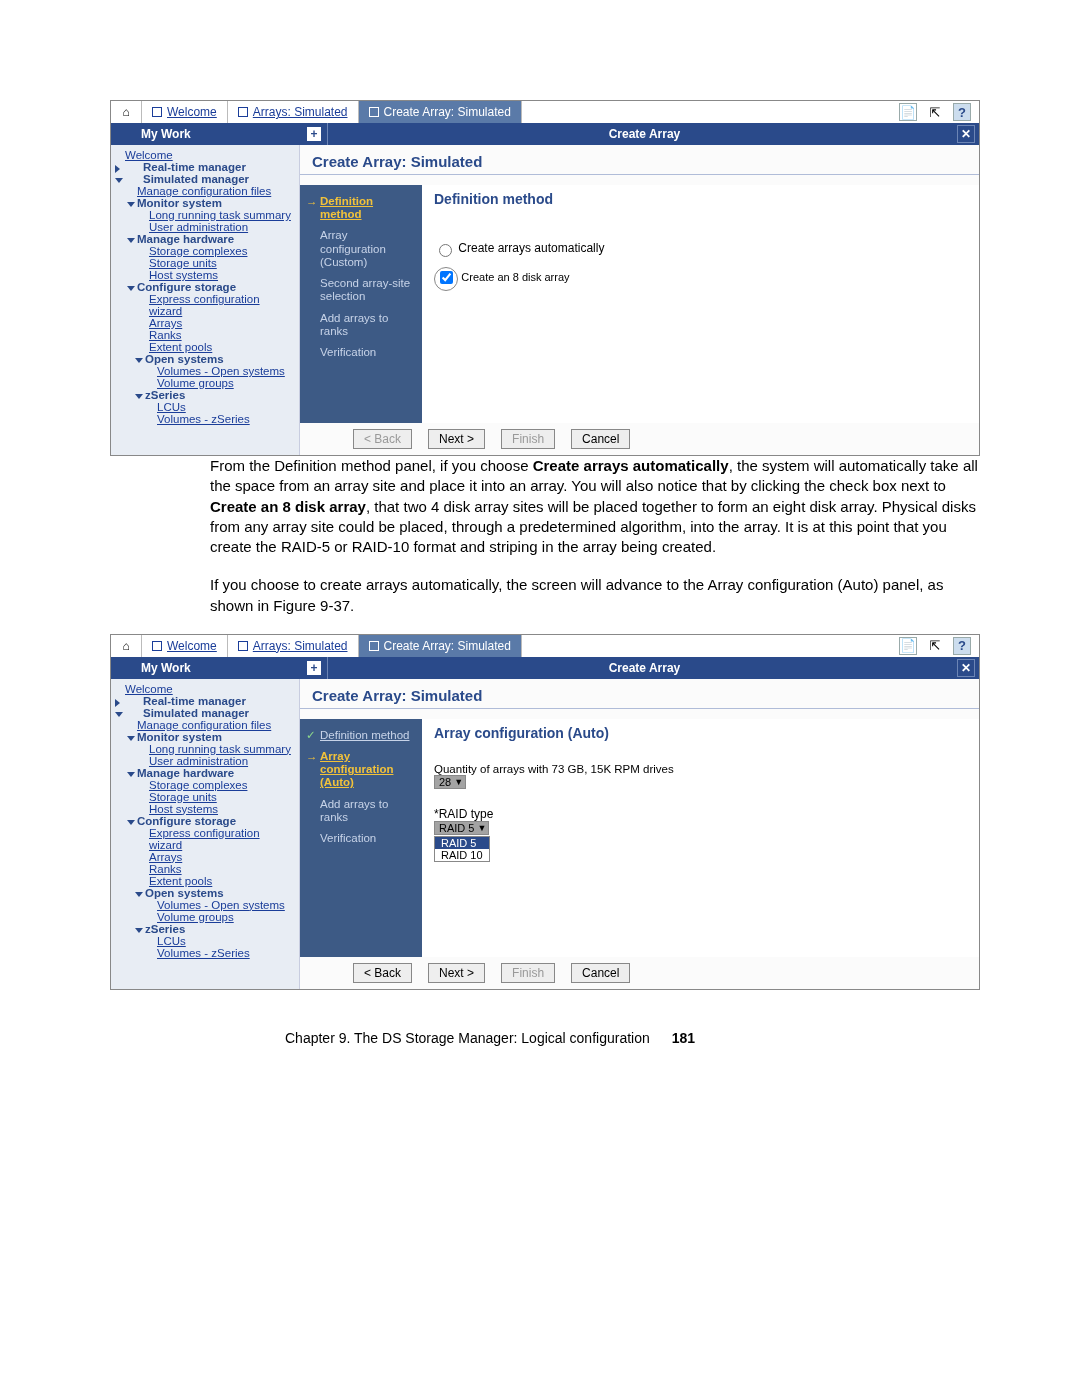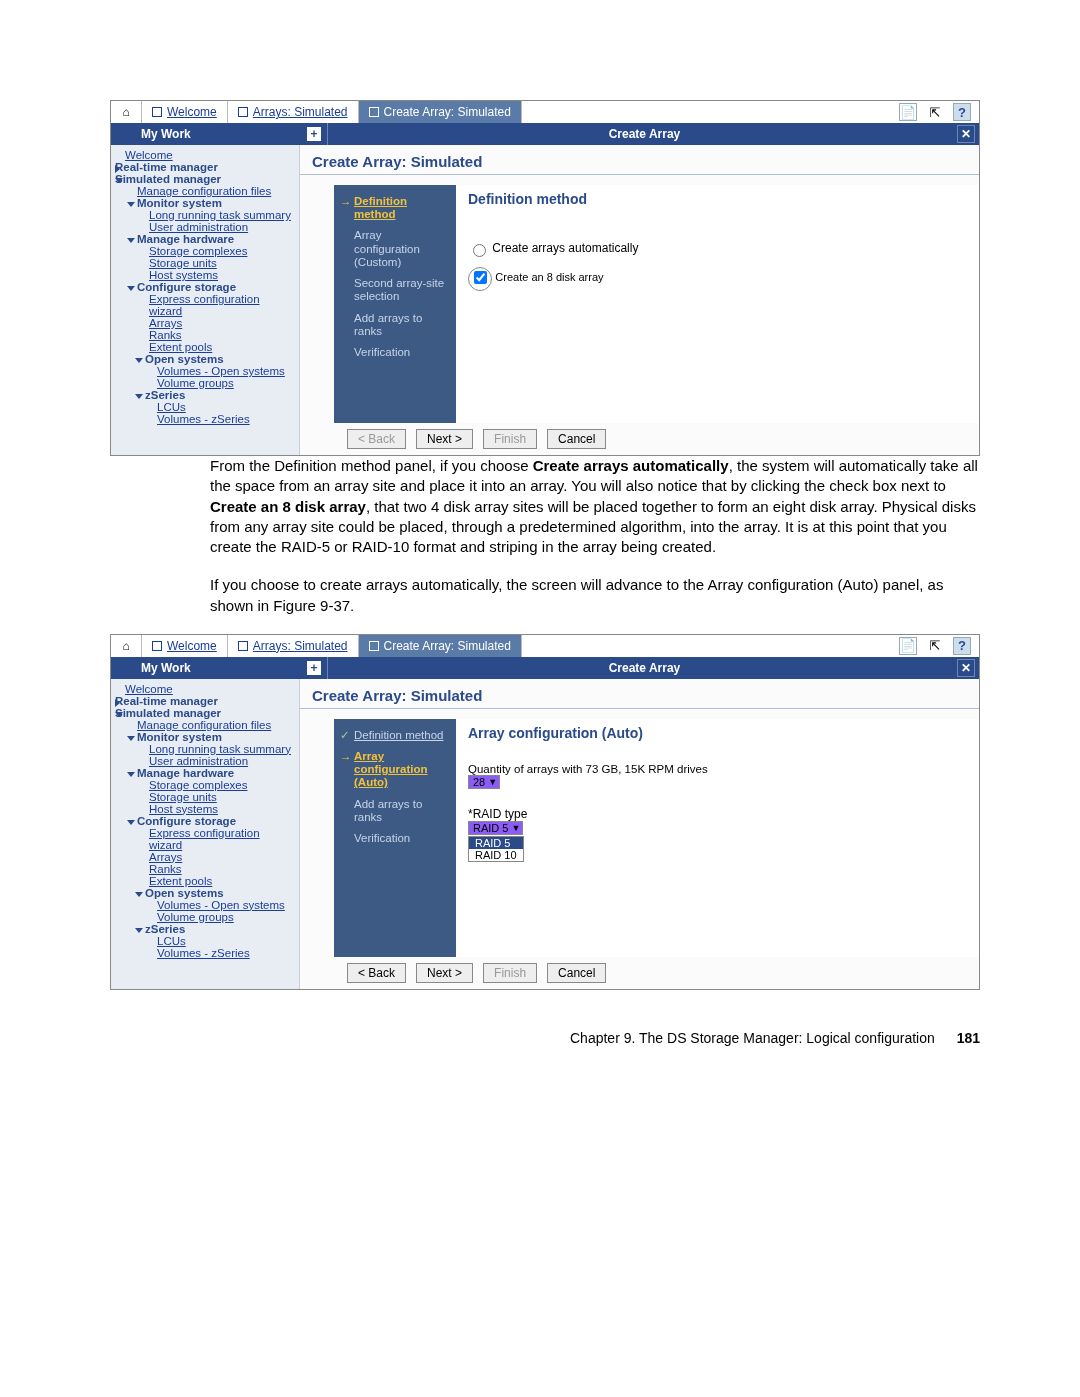--- a/index.html
+++ b/index.html
@@ -112,21 +112,21 @@
   .sidebar a {
     color: #1a3d99;
     text-decoration: underline;
     cursor: pointer;
     display: block;
   }
   .sb-indent1 { padding-left: 10px; }
   .sb-indent2 { padding-left: 22px; }
   .sb-indent3 { padding-left: 34px; }
   .sb-indent4 { padding-left: 42px; }
-  .sb-bold { color:#2a4a8a; font-weight:bold; padding-left: 0; position:relative;}
+  .sb-bold { color:#2a4a8a; font-weight:bold; padding-left: 28px; position:relative;}
   .sb-bold.tri::before {
     content:""; position:absolute; left:0; top:4px;
     border-left:5px solid #2a4a8a; border-top:4px solid transparent; border-bottom:4px solid transparent;
   }
   .sb-bold.down::before {
     content:""; position:absolute; left:0; top:5px;
     border-top:5px solid #2a4a8a; border-left:4px solid transparent; border-right:4px solid transparent;
   }
   .sb-sub { color:#2a4a8a; font-weight:bold; padding-left: 22px; position: relative;}
   .sb-sub::before {
@@ -149,21 +149,20 @@
     font-weight: bold;
     font-size: 15px;
     padding: 8px 12px 2px 12px;
   }
   .hr {
     height: 1px; background: #b0bcd8; margin: 2px 0 10px 0;
   }
   .wizard {
     display: flex;
     flex: 1;
-    padding-left: 34px;
   }
   .steps {
     width: 110px;
     background: #3d5a85;
     color: #c7d3e8;
     font-size: 11.5px;
     padding: 8px 6px;
   }
   .steps .step {
     padding: 2px 0 6px 14px;
@@ -218,39 +217,39 @@
     font-family: Arial, sans-serif;
   }
   .arrow-svg {
     position: absolute;
     left: 10px; top: -10px;
     width: 180px; height: 60px;
   }
   .btnbar {
     padding: 6px 12px;
     display: flex;
-    gap: 10px;
+    gap: 16px;
     border-top: 0;
   }
   .btnbar button {
     font-size: 12px;
     padding: 2px 10px;
     border: 1px solid #888;
     background: #eee;
   }
   .btnbar button.disabled {
     color: #999;
   }
   .select-box {
     border: 1px solid #888;
     display: inline-block;
     font-size: 11px;
     padding: 0 14px 0 4px;
     position: relative;
-    background: #8b5cf6;
+    background: #a3a3a3;
   }
   .select-box::after {
     content: "▼"; position: absolute; right: 2px; top: 1px; font-size: 9px;
   }
   .dropdown {
     border: 1px solid #888;
     display: inline-block;
     font-size: 11px;
     background: #fff;
     margin-top: 1px;
@@ -263,21 +262,21 @@
     margin: 6px 0 20px 110px;
   }
   .caption .plain { font-style: normal; }
   .body-text {
     font-size: 15px;
     line-height: 1.35;
     margin: 0 100px 18px 210px;
   }
   .footer {
     font-size: 14px;
-    text-align: right;
+    text-align: center;
     margin: 40px 100px 0 0;
   }
   .footer .pg { font-weight: bold; margin-left: 18px; }
 </style>
 </head>
 <body>
 <div class="page">
 
 <div class="figure-box">
   <div class="tabbar">

